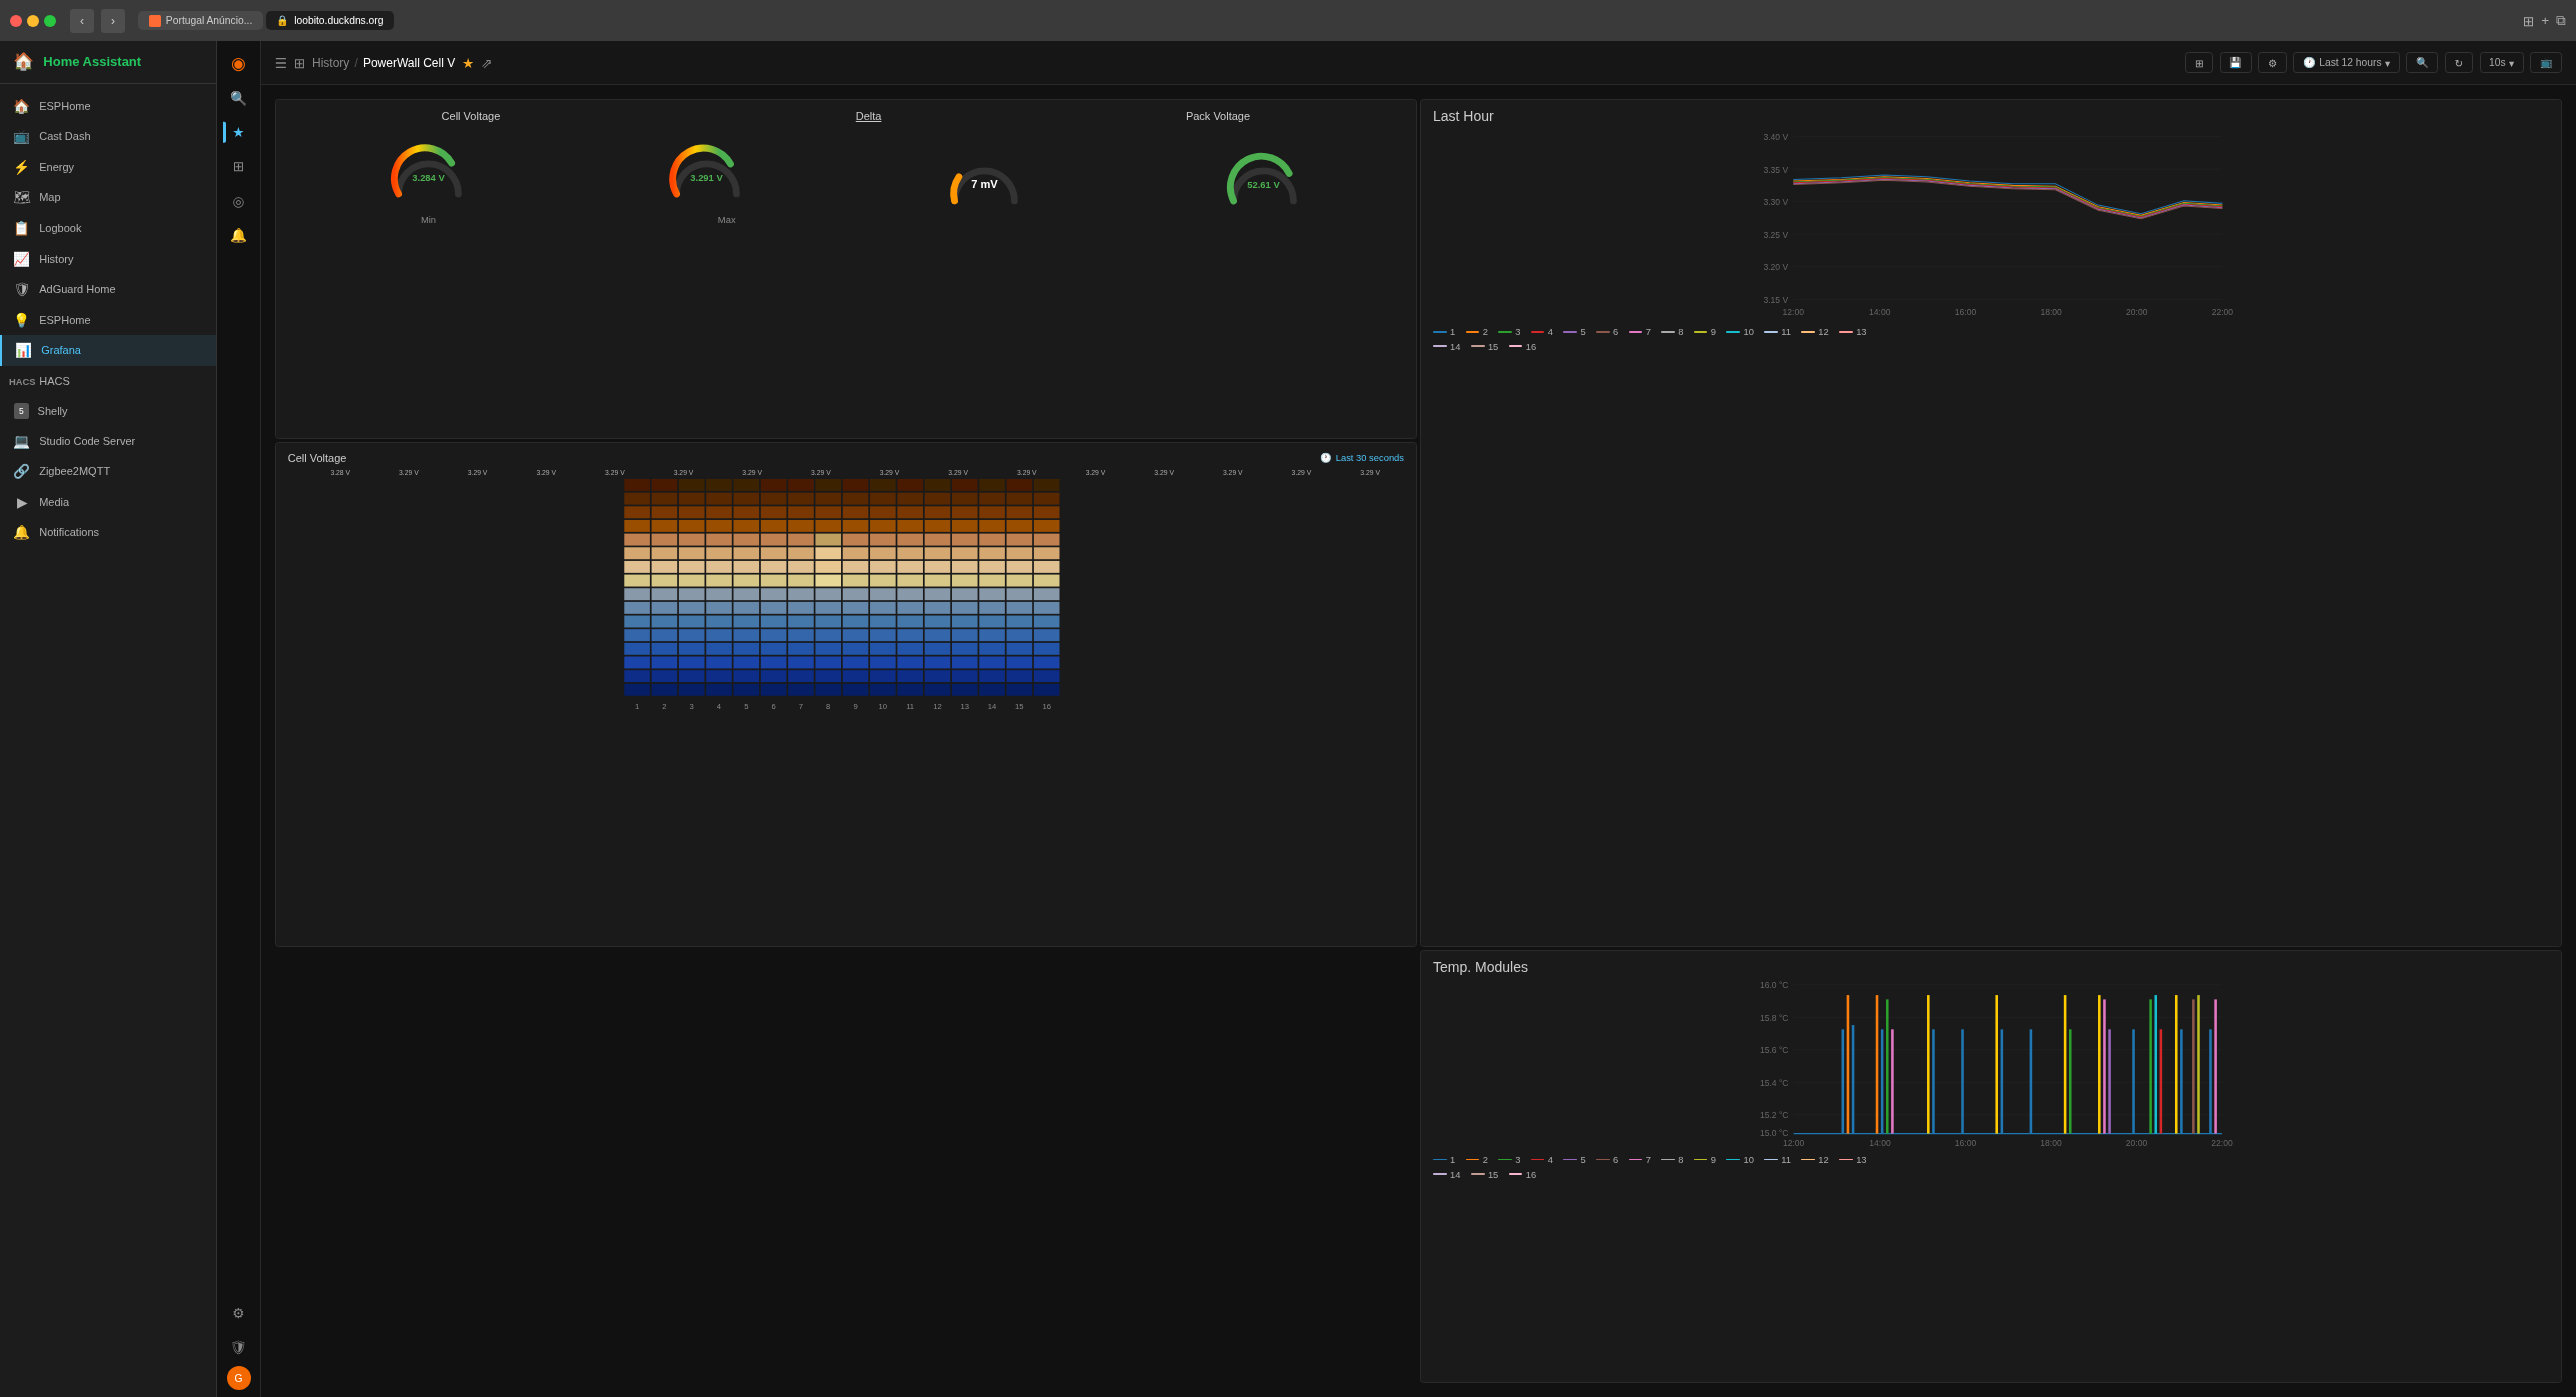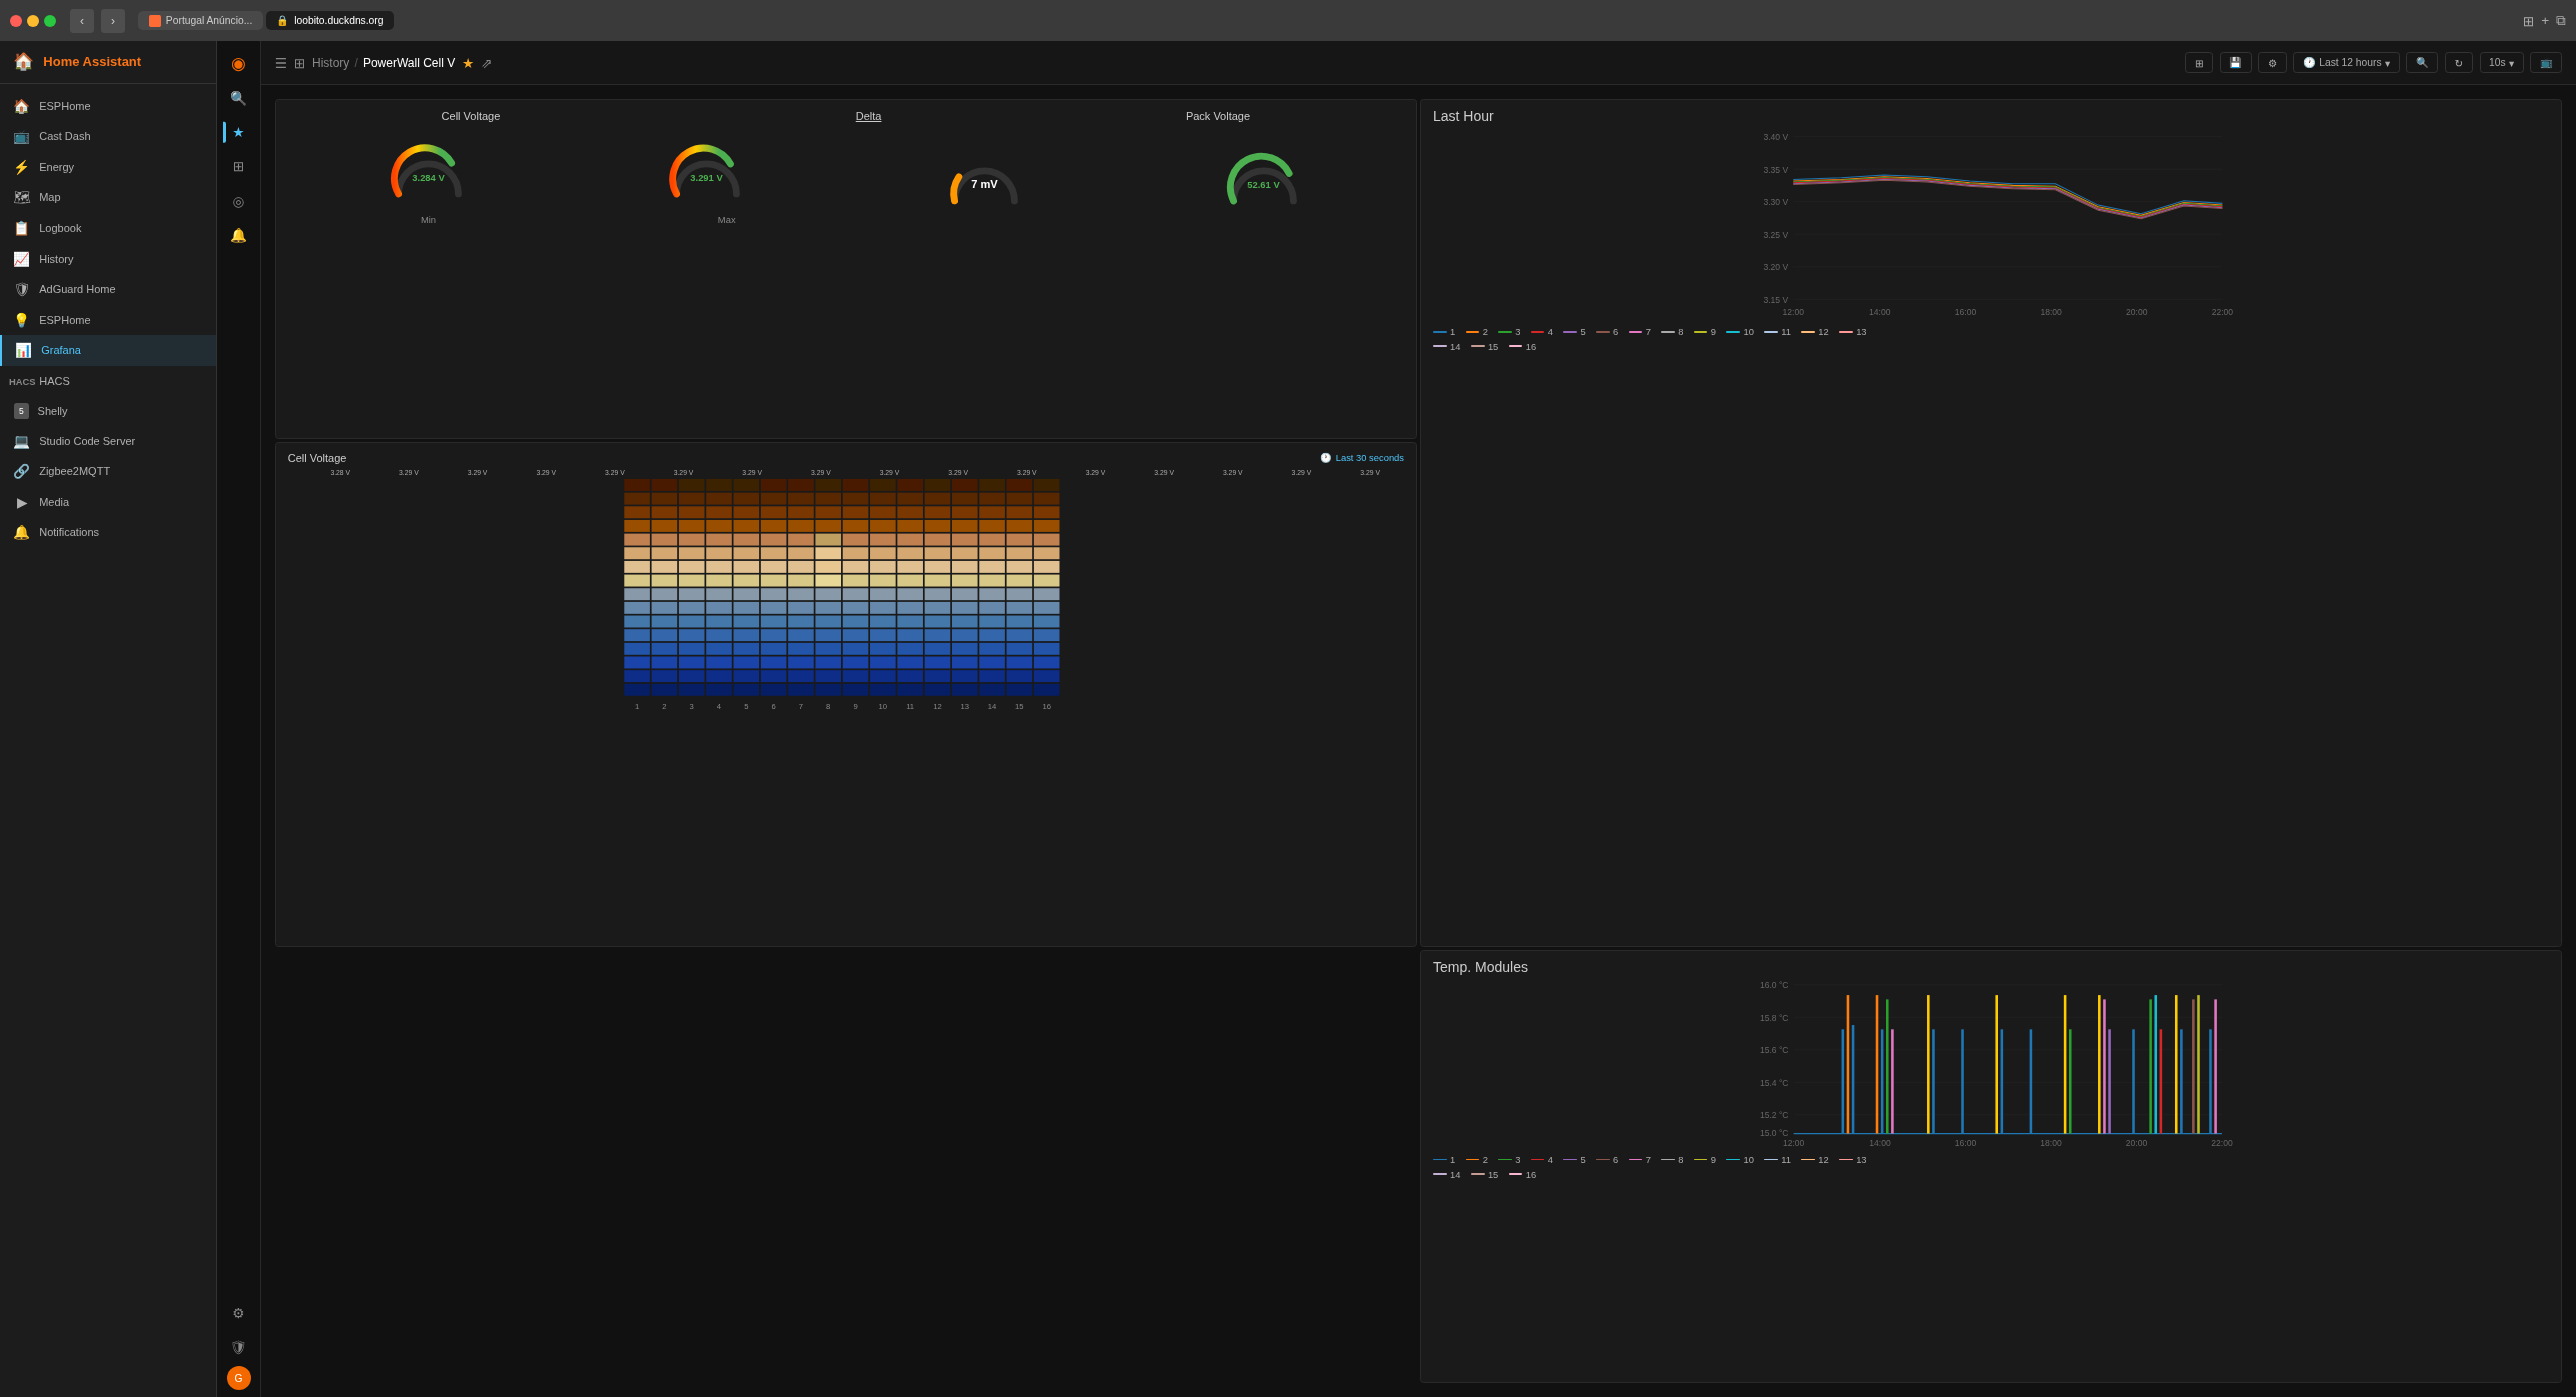--- a/index.html
+++ b/index.html
@@ -27,21 +27,21 @@
     .tab-icon { width: 12px; height: 12px; background: #4a9eff; border-radius: 1.7px; }
     .browser-controls { display: flex; gap: 6.8px; }
     .browser-ctrl { background: none; border: none; color: #aaa; cursor: pointer; font-size: 13.7px; }
 
     
     .app { display: flex; flex: 1; overflow: hidden; }
 
     
     .sidebar { width: 217px; background: #1c1c1c; display: flex; flex-direction: column; border-right: 0.9px solid #333; }
     .sidebar-header { padding: 10.3px 13.7px; display: flex; align-items: center; gap: 8.5px; border-bottom: 0.9px solid #333; }
-    .sidebar-title { color: #f97316; font-size: 13px; font-weight: 600; }
+    .sidebar-title { color: #22c55e; font-size: 13px; font-weight: 600; }
     .sidebar-nav { flex: 1; overflow-y: auto; padding: 6.8px 0; }
     .nav-item { display: flex; align-items: center; gap: 8.5px; padding: 6.8px 13.7px; color: #b0b0b0; font-size: 11px; cursor: pointer; border-radius: 0; transition: background 0.15s; }
     .nav-item.active { color: #4fc3f7; background: rgba(79,195,247,0.1); border-left: 2.6px solid #4fc3f7; }
     .nav-icon { width: 17px; height: 17px; display: flex; align-items: center; justify-content: center; font-size: 13.7px; flex-shrink: 0; }
 
     
     .icon-sidebar { width: 44px; background: #111; display: flex; flex-direction: column; align-items: center; padding: 6.8px 0; gap: 3.4px; border-right: 0.9px solid #2a2a2a; }
     .icon-btn { width: 31px; height: 31px; display: flex; align-items: center; justify-content: center; color: #888; border-radius: 5.1px; cursor: pointer; font-size: 13.7px; transition: background 0.15s, color 0.15s; position: relative; }
     .icon-btn.active { color: #4fc3f7; }
     .icon-btn.active::before { content: ''; position: absolute; left: 0; top: 50%; transform: translateY(-50%); width: 2.6px; height: 20.5px; background: #4fc3f7; border-radius: 0 1.7px 1.7px 0; }

